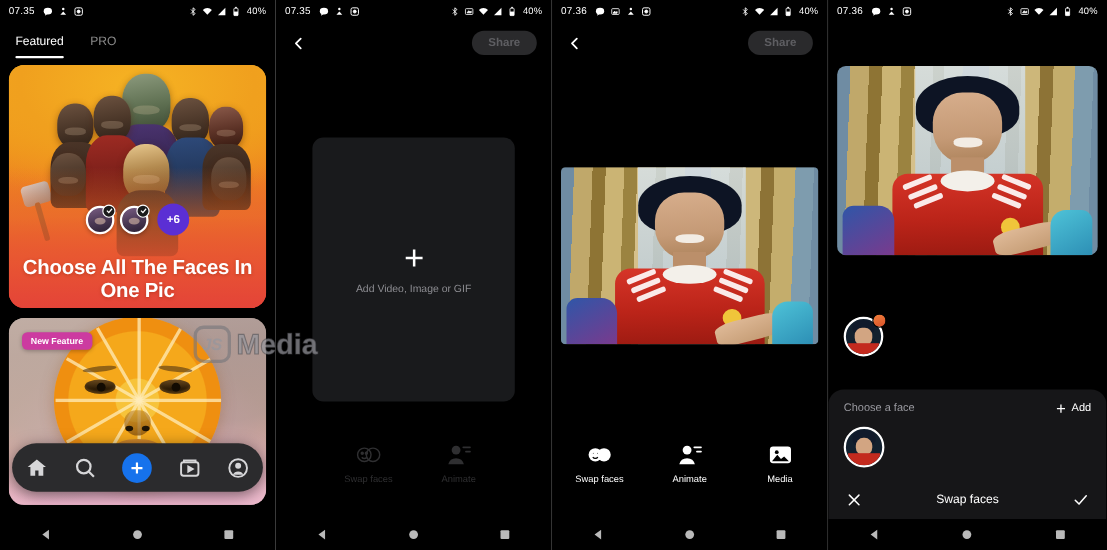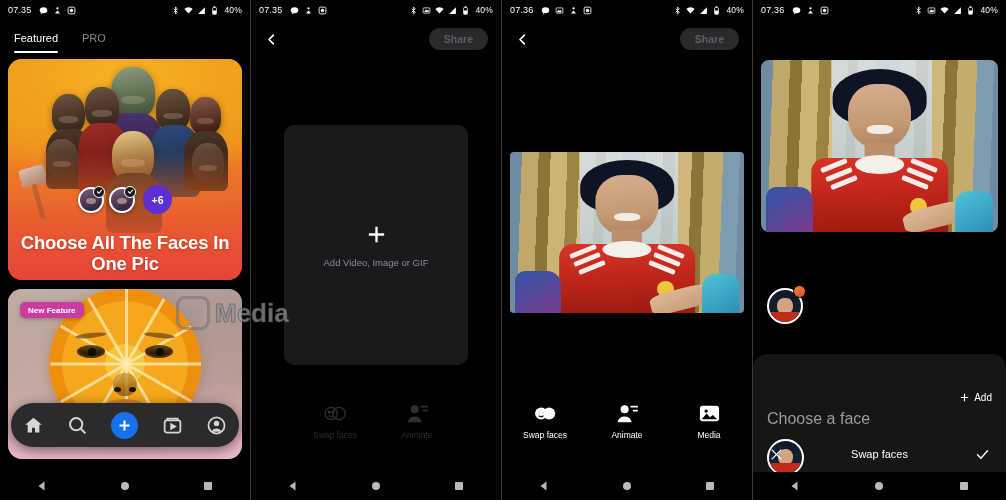--- a/index.html
+++ b/index.html
@@ -414,21 +414,21 @@
     position:absolute; left:0; right:0; bottom:28px;
     background:#161618;
     border-radius:14px 14px 0 0;
     padding:12px 14px 0 14px;
     z-index:21;
     height:118px;
   }
   .sheet-top {
     display:flex; align-items:center; justify-content:space-between;
   }
-  .sheet-title { color:#9a9aa0; font-size:16px;margin-top:44px; }
+  .sheet-title { color:#9a9aa0; font-size:10px; }
   .sheet-add { display:flex; align-items:center; gap:4px; color:#fff; font-size:10px; }
   .sheet-add svg { width:11px; height:11px; }
   .face-opts { margin-top:11px; display:flex; gap:9px; }
   .face-opt {
     position:relative;
     width:37px; height:37px; border-radius:50%;
     border:2px solid #fff; overflow:hidden;
     background:#12202e;
   }
   .sheet-actions {

